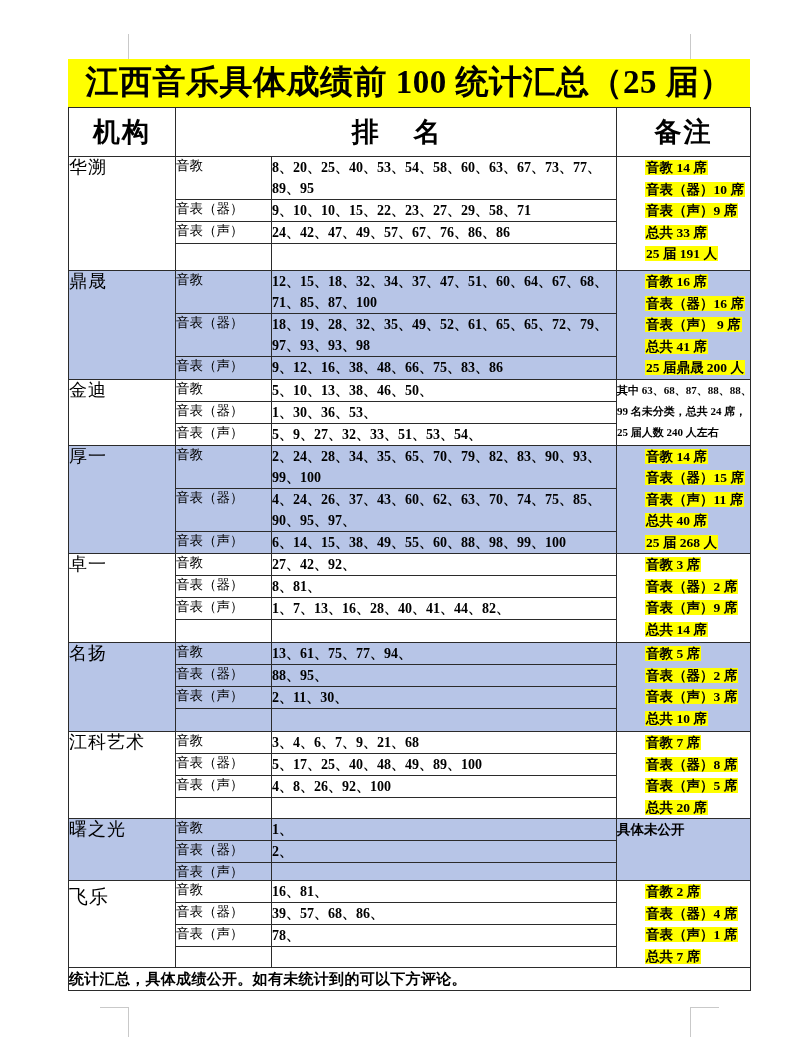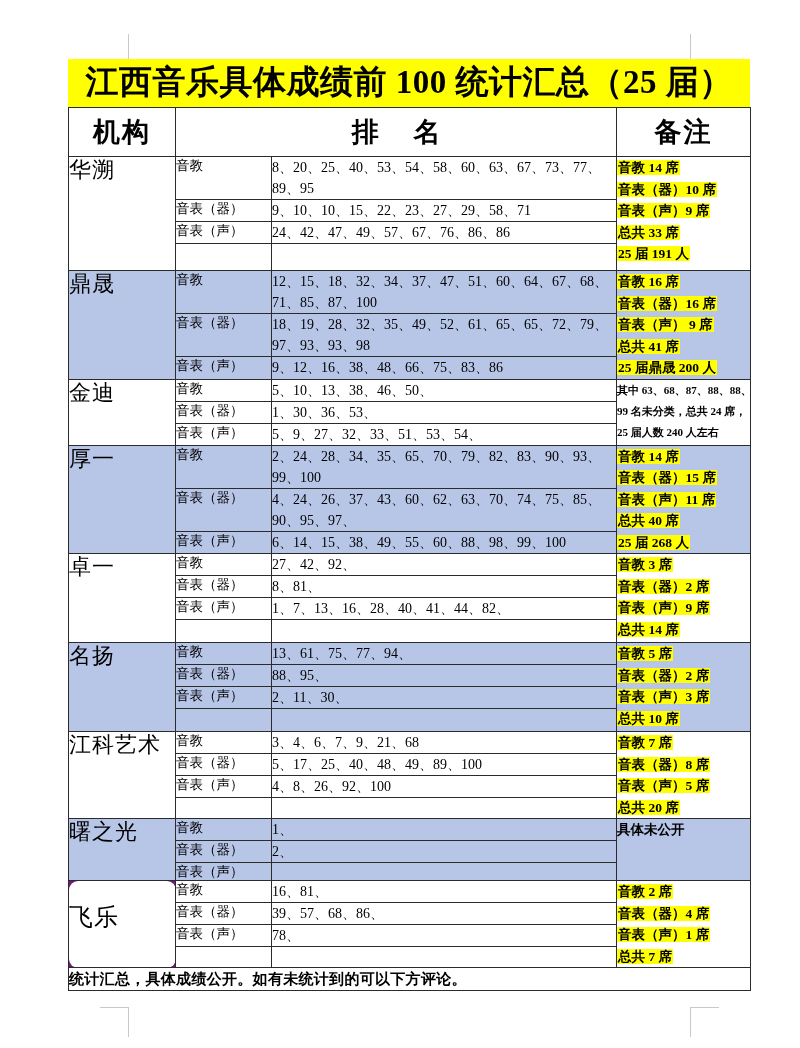--- a/index.html
+++ b/index.html
@@ -78,51 +78,52 @@
     line-height: 48px;
     height: 48px;
     padding: 0 4px;
     letter-spacing: 2px;
     margin-left: 12px;
   }
   .hdr .rank-h { letter-spacing: 14px; text-indent: 14px; }
 
   
   .org-cell {
-    font-size: 22px;
+    font-size: 18px;
     font-weight: normal;
     text-align: left;
     padding: 7px 0 0 10px;
     line-height: 1.2;
     letter-spacing: 1px;
   }
   .cat-cell {
     font-size: 13.5px;
     font-weight: normal;
     padding: 4px 0 4px 7px;
     line-height: 17px;
     white-space: nowrap;
   }
   .rank-cell {
     font-size: 14px;
-    font-weight: normal;
+    font-weight: bold;
     padding: 4px 6px 4px 9px;
     line-height: 21px;
     word-spacing: 0px;
   }
   .note-cell {
     font-size: 13.5px;
     font-weight: bold;
     padding: 3px 2px 3px 4px;
     line-height: 21.5px;
   }
   .note-cell .hl {
     background: #FFFF00;
     display: inline;
     padding: 0 1px;
+    margin-left: 28px;
   }
   .note-small {
     font-size: 11px;
     line-height: 21px;
     font-weight: bold;
     padding: 6px 2px 3px 4px;
   }
   .note-small span { display: block; white-space: nowrap; }
 
   
@@ -339,21 +340,21 @@
       <tr class="band-blue">
         <td class="cat-cell">音表（器）</td>
         <td class="rank-cell">2、</td>
       </tr>
       <tr class="band-blue">
         <td class="cat-cell">音表（声）</td>
         <td class="rank-cell"></td>
       </tr>
 
       <tr class="band-white">
-        <td class="org-cell" rowspan="4" style="font-size:24px;padding-top:22px;border-radius:9px;">飞乐</td>
+        <td class="org-cell" rowspan="4" style="font-size:19px;padding-top:5px;">飞乐</td>
         <td class="cat-cell">音教</td>
         <td class="rank-cell">16、81、</td>
         <td class="note-cell" rowspan="4">
             <div><span class="hl">音教 2 席</span></div>
             <div><span class="hl">音表（器）4 席</span></div>
             <div><span class="hl">音表（声）1 席</span></div>
             <div><span class="hl">总共 7 席</span></div>
           </td>
       </tr>
       <tr class="band-white">

